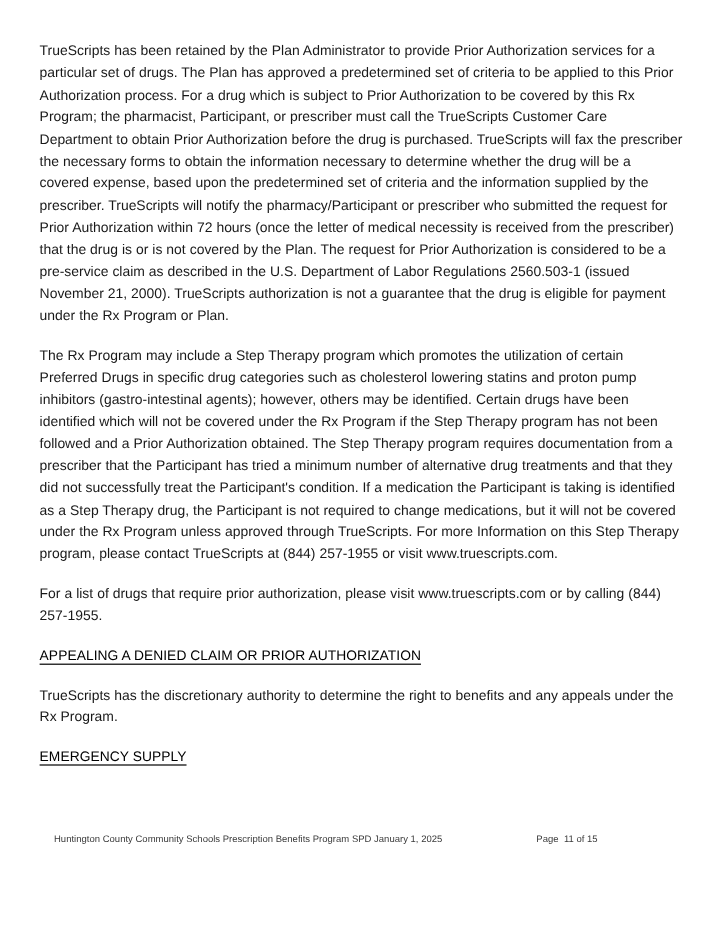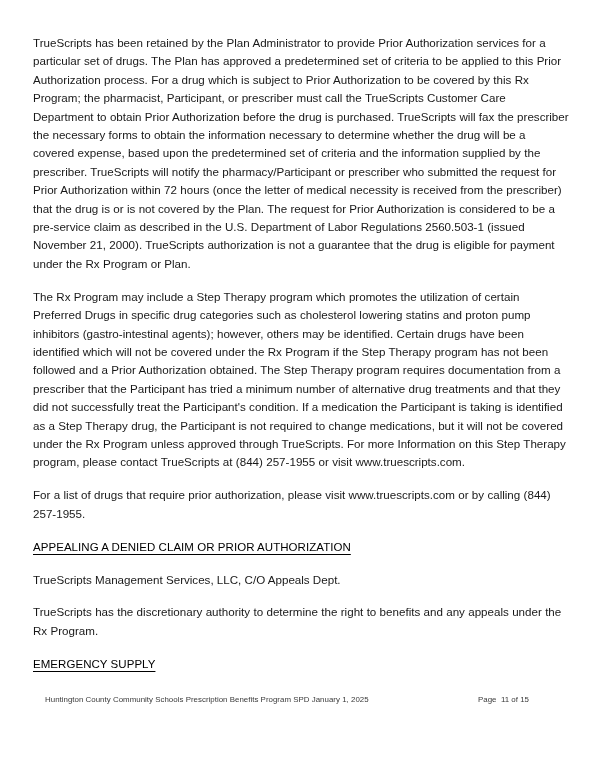--- a/index.html
+++ b/index.html
@@ -70,21 +70,21 @@
     align-items: flex-start;
     justify-content: space-between;
     font-size: 7.9px;
     line-height: 12px;
     color: #3a3a3a;
   }
   .footer-left {
     letter-spacing: 0.02px;
   }
   .footer-right {
-    margin-right: 40px;
+    margin-right: 71px;
     letter-spacing: 0.02px;
     white-space: pre;
   }
 </style>
 </head>
 <body>
 
 <div class="page">
 
   <div class="content">
@@ -92,21 +92,20 @@
     <p class="body-text">TrueScripts has been retained by the Plan Administrator to provide Prior Authorization services for a particular set of drugs.  The Plan has approved a predetermined set of criteria to be applied to this Prior Authorization process. For a drug which is subject to Prior Authorization to be covered by this Rx Program; the pharmacist, Participant, or prescriber must call the TrueScripts Customer Care Department to obtain Prior Authorization before the drug is purchased. TrueScripts will fax the prescriber the necessary forms to obtain the information necessary to determine whether the drug will be a covered expense, based upon the predetermined set of criteria and the information supplied by the prescriber.  TrueScripts will notify the pharmacy/Participant or prescriber who submitted the request for Prior Authorization within 72 hours (once the letter of medical necessity is received from the prescriber) that the drug is or is not covered by the Plan.  The request for Prior Authorization is considered to be a pre-service claim as described in the U.S. Department of Labor Regulations 2560.503-1 (issued November 21, 2000).  TrueScripts authorization is not a guarantee that the drug is eligible for payment under the Rx Program or Plan.</p>
 
     <p class="body-text">The Rx Program may include a Step Therapy program which promotes the utilization of certain Preferred Drugs in specific drug categories such as cholesterol lowering statins and proton pump inhibitors (gastro-intestinal agents); however, others may be identified. Certain drugs have been identified which will not be covered under the Rx Program if the Step Therapy program has not been followed and a Prior Authorization obtained. The Step Therapy program requires documentation from a prescriber that the Participant has tried a minimum number of alternative drug treatments and that they did not successfully treat the Participant's condition. If a medication the Participant is taking is identified as a Step Therapy drug, the Participant is not required to change medications, but it will not be covered under the Rx Program unless approved through TrueScripts. For more Information on this Step Therapy program, please contact TrueScripts at (844) 257-1955 or visit www.truescripts.com.</p>
 
     <p class="body-text">For a list of drugs that require prior authorization, please visit www.truescripts.com or by calling (844) 257-1955.</p>
 
     <h2 class="section-heading"><span class="ul"> APPEALING A DENIED CLAIM OR PRIOR AUTHORIZATION</span></h2>
 
 
     <div class="addr-block">
-      <span class="addr-line">TrueScripts Management Services, LLC, C/O Appeals Dept.</span>
     </div>
 
     <p class="body-text">TrueScripts has the discretionary authority to determine the right to benefits and any appeals under the Rx Program.</p>
 
     <h2 class="section-heading"><span class="ul">EMERGENCY SUPPLY</span></h2>
 
   </div>
 
   <div class="footer">
     <span class="footer-left">Huntington County Community Schools Prescription Benefits Program SPD January 1, 2025</span>

